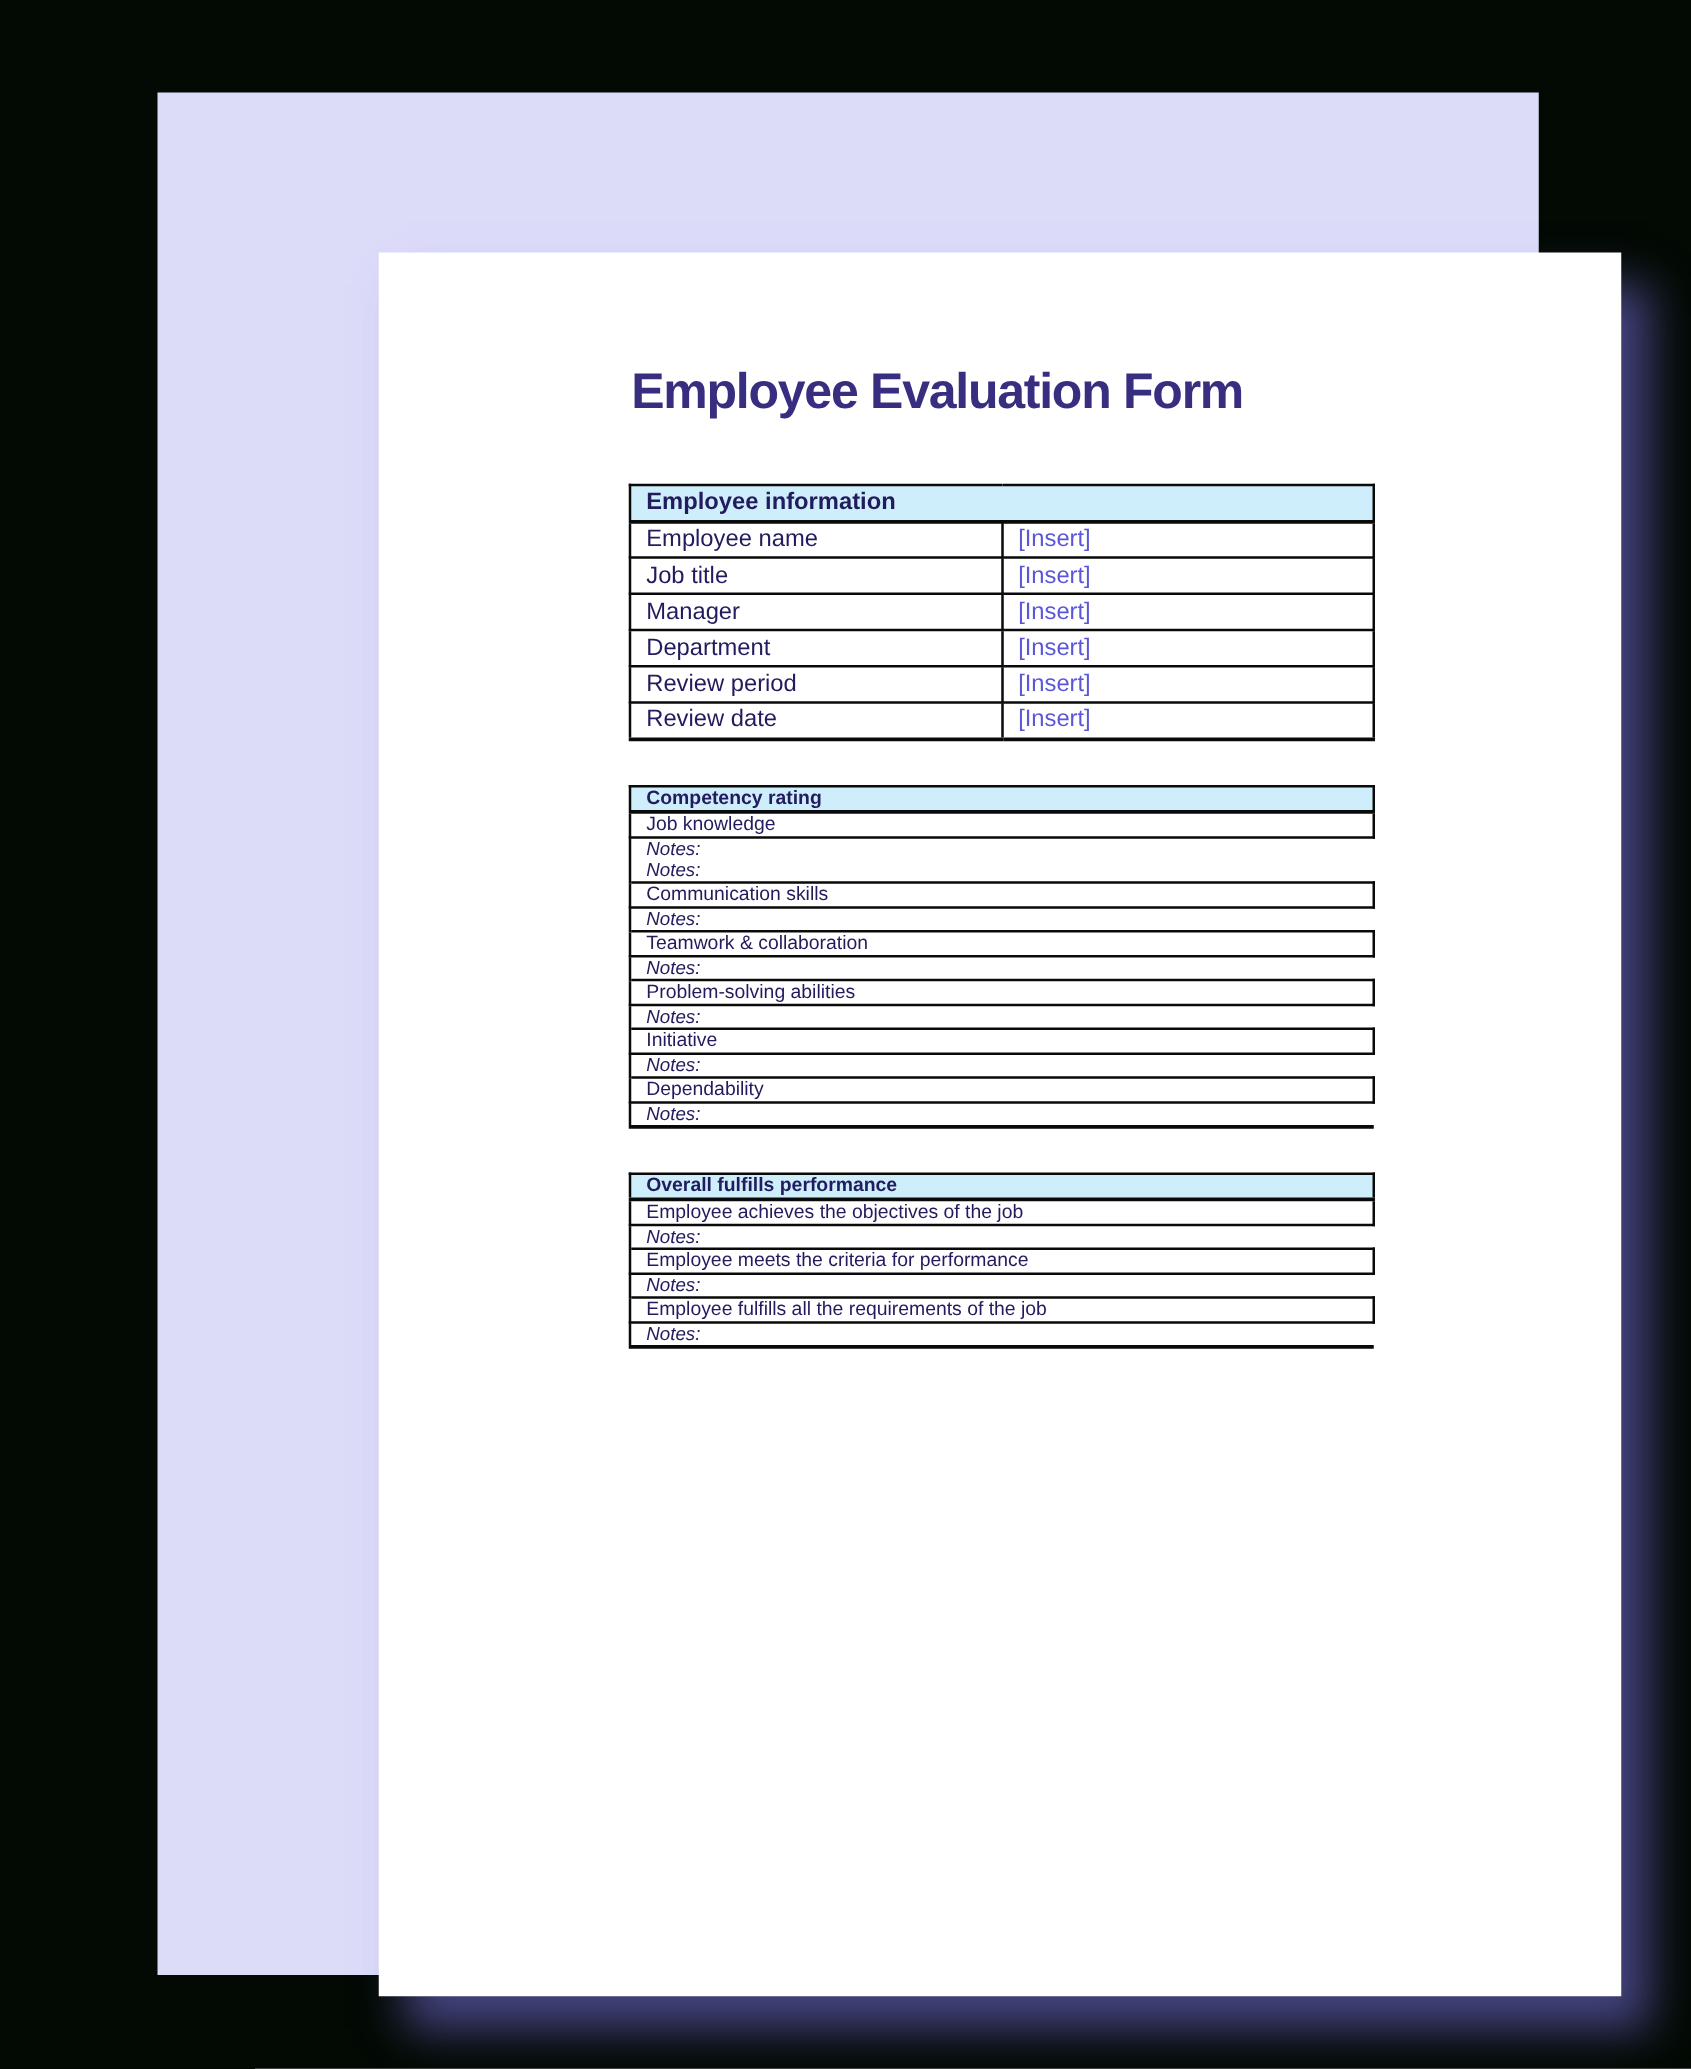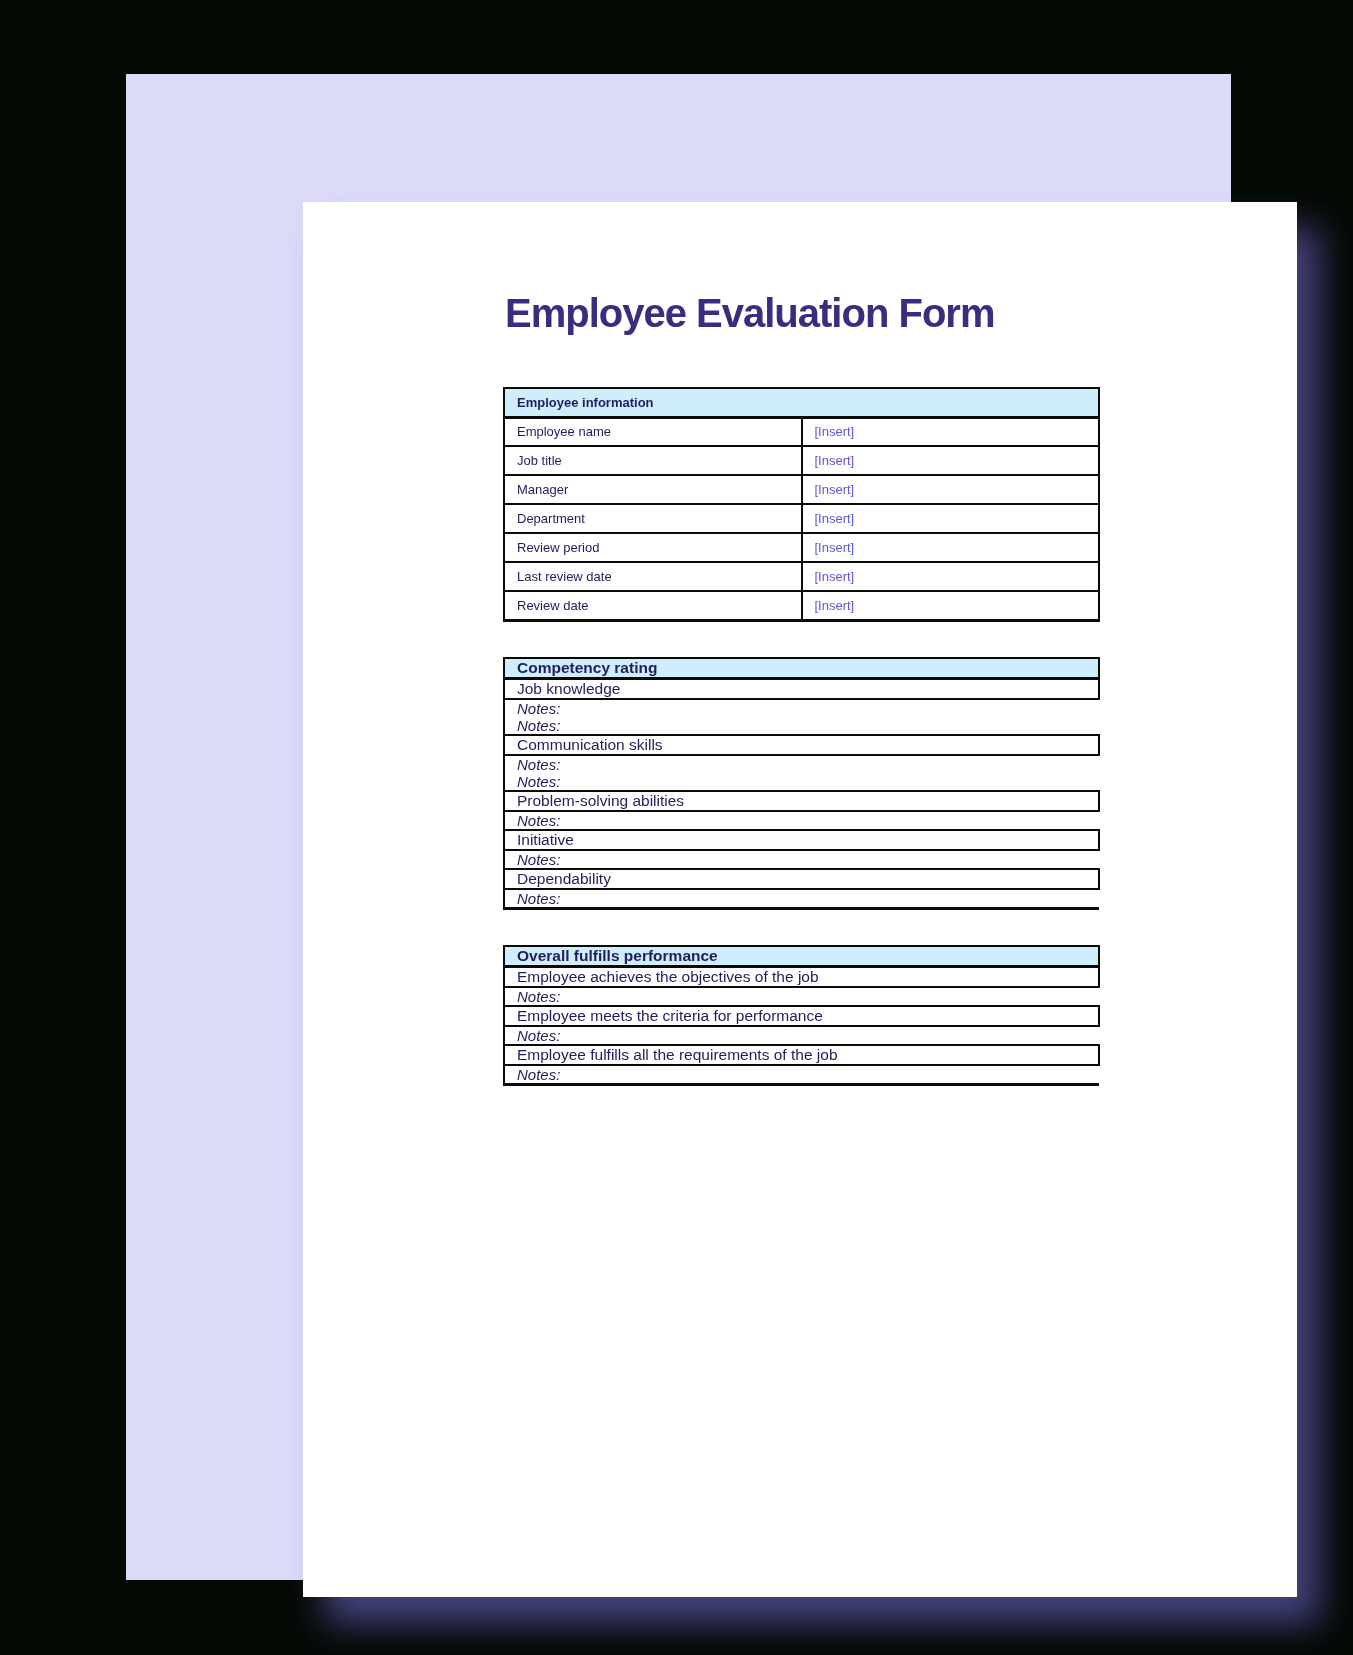--- a/index.html
+++ b/index.html
@@ -34,21 +34,21 @@
     height:65px;
     background:var(--header-bg,#cfeefb);
     border:2px solid var(--line,#0a0a0a);
     border-bottom:3px solid var(--line,#0a0a0a);
     font-weight:bold;font-size:17px;
     color:var(--label-text,#221c5e);
     padding:0 0 0 12px;
   }
   
   .info td{
-    height:29px;font-size:13px;padding:0 0 0 12px;
+    height:29px;font-size:19px;padding:0 0 0 12px;
     border:2px solid var(--line,#0a0a0a);
   }
   .info .lbl{width:47.5%;color:var(--label-text,#221c5e);margin-top:47px;}
   .info .val{width:52.5%;color:var(--insert-text,#5b57d8);}
   .info tbody tr:last-child td{border-bottom:3px solid var(--line,#0a0a0a);}
   
   .rate td{height:16px;font-size:15.5px;padding:0 0 0 12px;}
   .rate tr.skill td{
     border:2px solid var(--line,#0a0a0a);
     color:var(--label-text,#221c5e);
@@ -94,24 +94,20 @@
   <tr>
     <td class="lbl">Department</td>
     <td class="val">[Insert]</td>
   </tr>
 
   <tr>
     <td class="lbl">Review period</td>
     <td class="val">[Insert]</td>
   </tr>
 
-  <tr>
-    <td class="lbl">Last review date</td>
-    <td class="val">[Insert]</td>
-  </tr>
 
   <tr>
     <td class="lbl">Review date</td>
     <td class="val">[Insert]</td>
   </tr>
 </tbody>
     </table>
 
     <table class="rate">
       <tbody>
@@ -131,20 +127,23 @@
     <td>Notes:</td>
   </tr>
 
   <tr class="skill">
     <td>Communication skills</td>
   </tr>
   <tr class="notes">
     <td>Notes:</td>
   </tr>
 
+  <tr class="skill">
+    <td>Teamwork &amp; collaboration</td>
+  </tr>
   <tr class="notes">
     <td>Notes:</td>
   </tr>
 
   <tr class="skill">
     <td>Problem-solving abilities</td>
   </tr>
   <tr class="notes">
     <td>Notes:</td>
   </tr>

